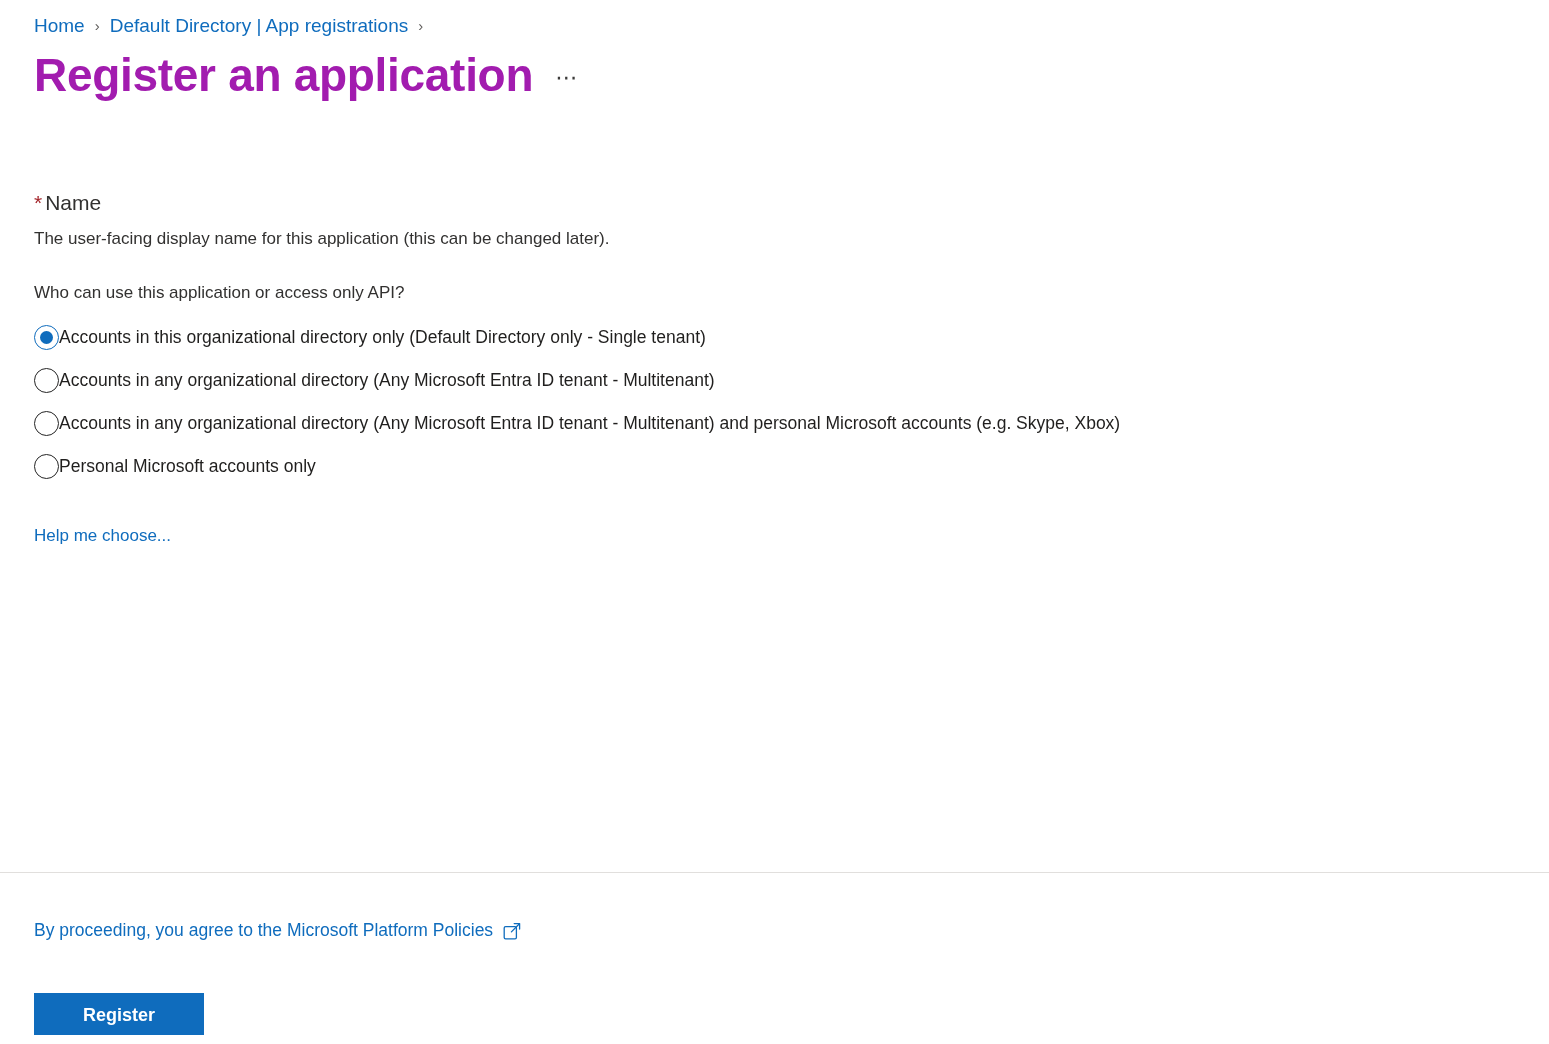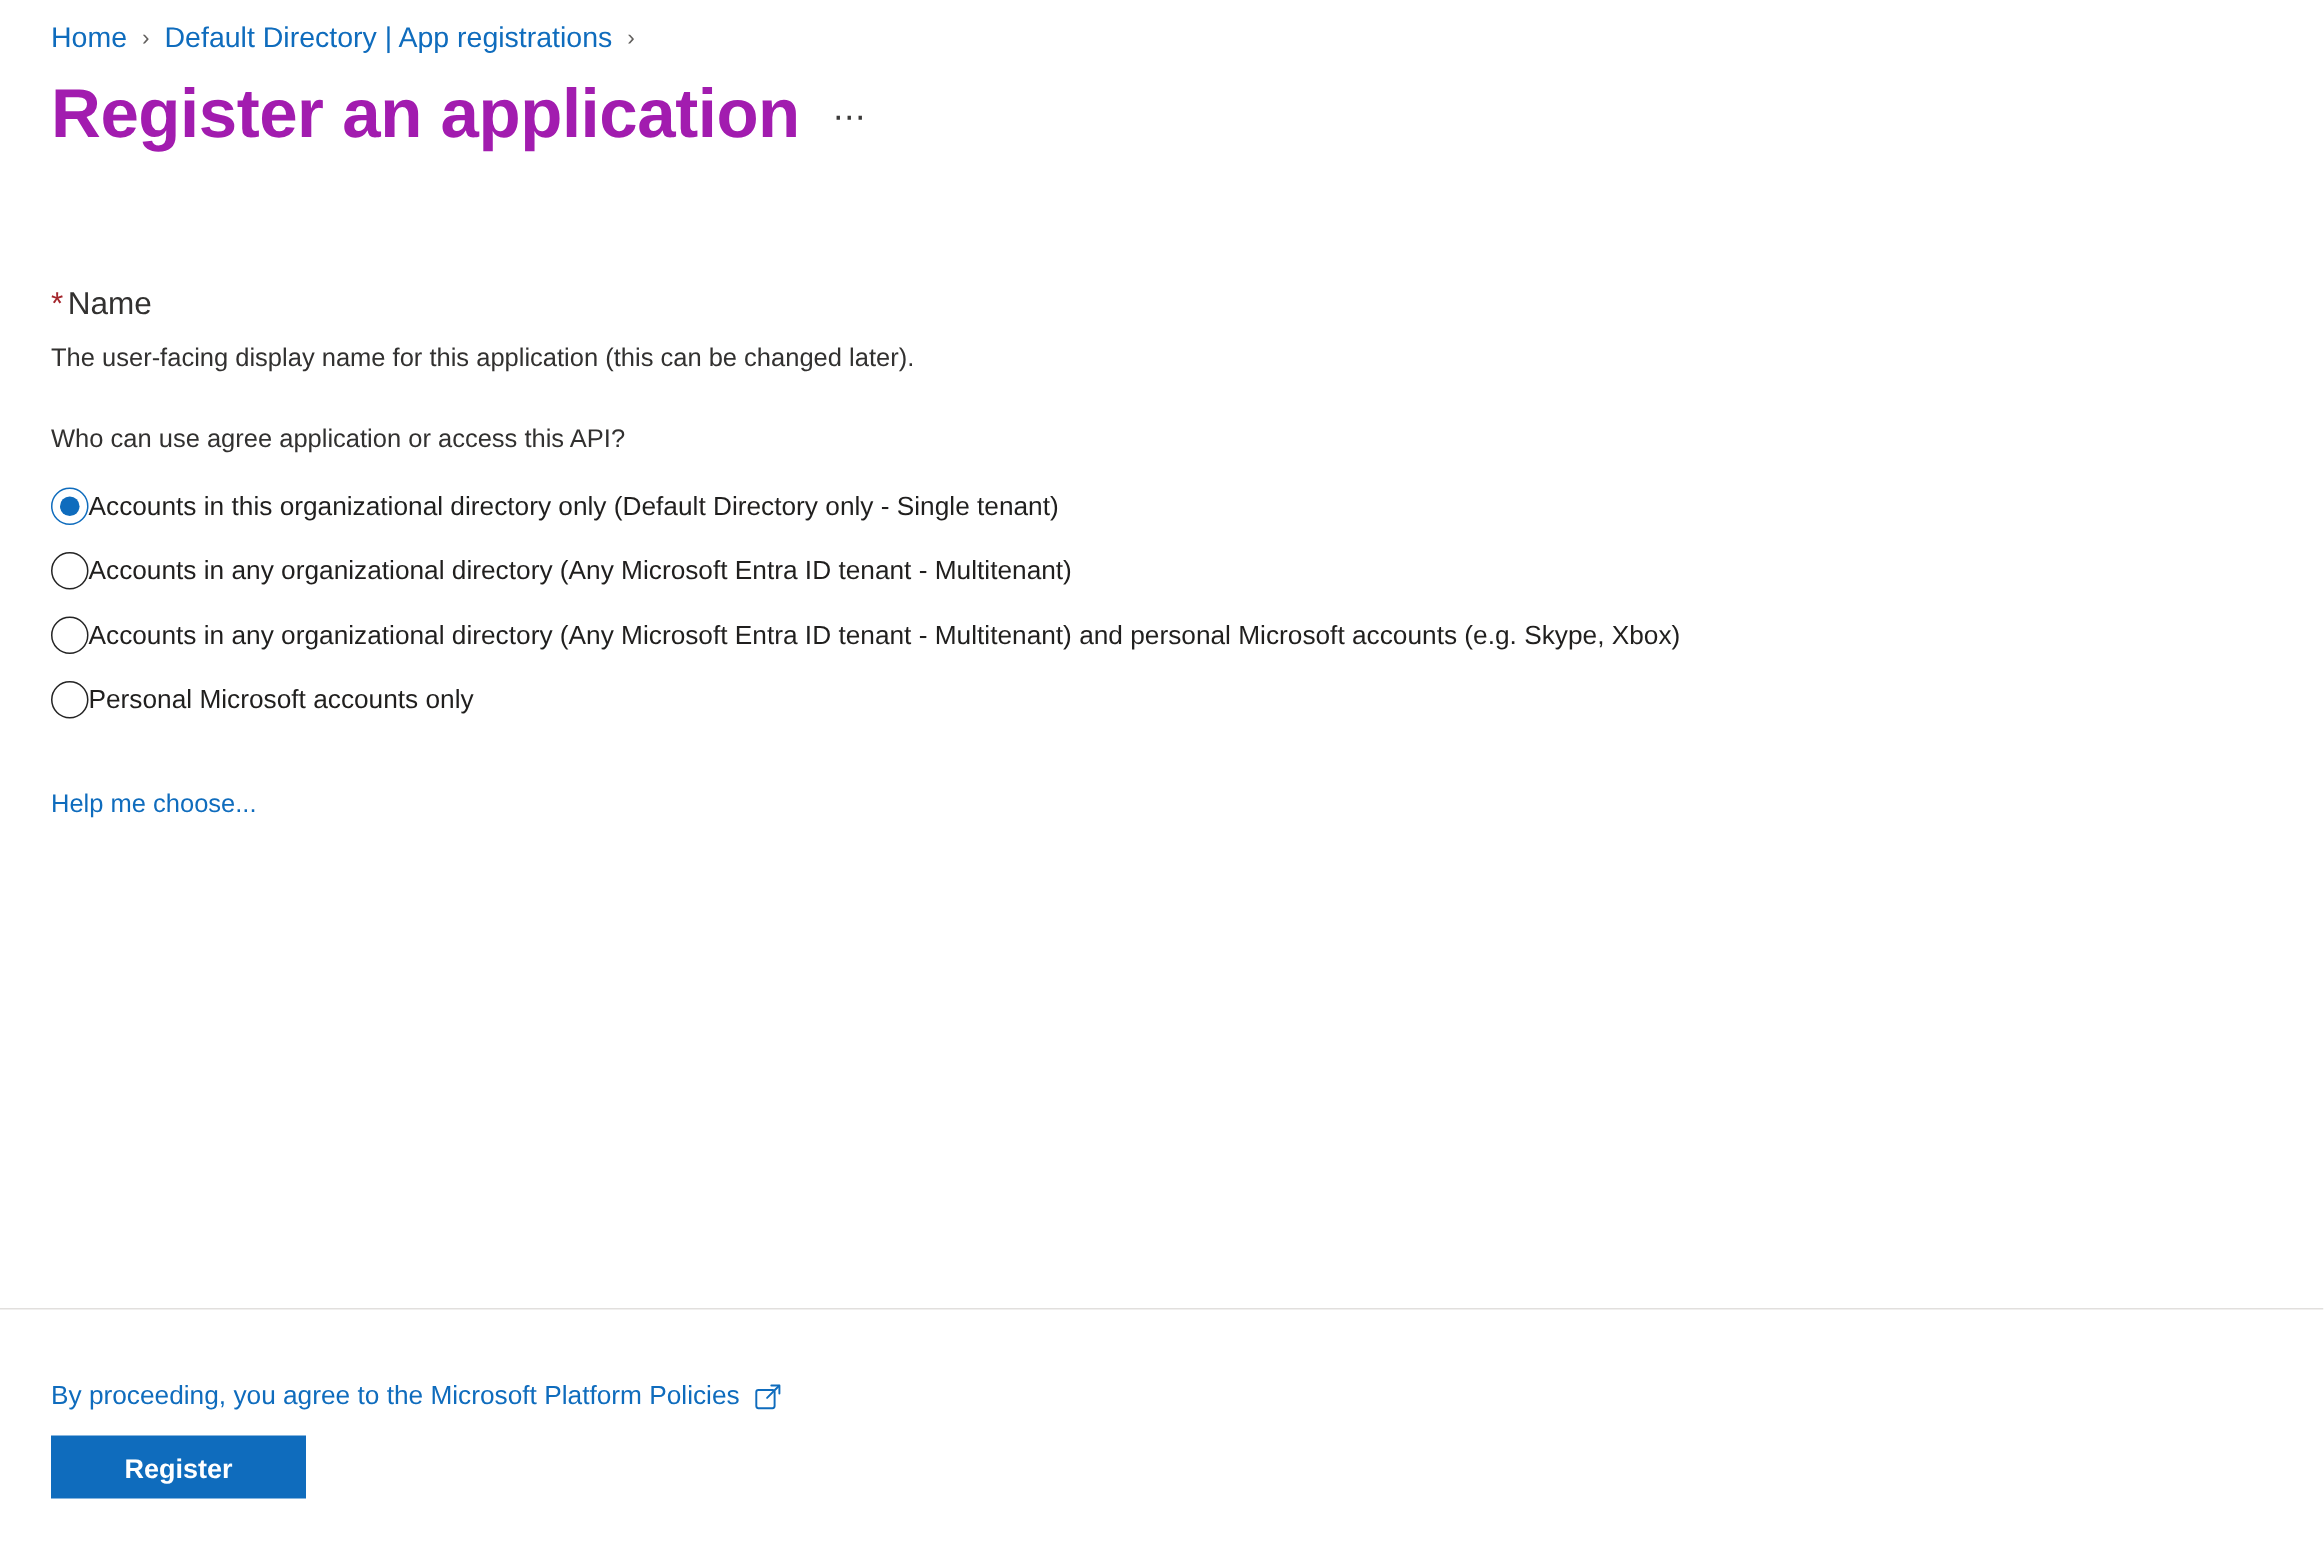--- a/index.html
+++ b/index.html
@@ -207,21 +207,21 @@
     cursor: pointer;
   }
   .ext-icon {
     display: inline-flex;
     align-items: center;
     justify-content: center;
     width: 18px;
     height: 18px;
   }
   .btn-register {
-    margin-top: 16px;
+    margin-top: 52px;
     min-width: 170px;
     height: 42px;
     background: #0f6cbd;
     color: #ffffff;
     border: none;
     font-family: "Liberation Sans", sans-serif;
     font-size: 18px;
     font-weight: 700;
     cursor: pointer;
     padding: 12px 20px;
@@ -247,21 +247,21 @@
   <div class="form">
 
     <div class="field-label">
       <span class="req-star">*</span><span>Name</span>
     </div>
 
     <div class="field-help">The user-facing display name for this application (this can be changed later).</div>
 
 
 
-    <div class="section-question">Who can use agree application or access this API?</div>
+    <div class="section-question">Who can use this application or access only API?</div>
 
     <div class="radio-group">
 
       <div class="radio-row checked">
         <span class="radio-mark"></span>
         <span class="radio-label">Accounts in this organizational directory only (Default Directory only - Single tenant)</span>
       </div>
 
       <div class="radio-row">
         <span class="radio-mark"></span>

